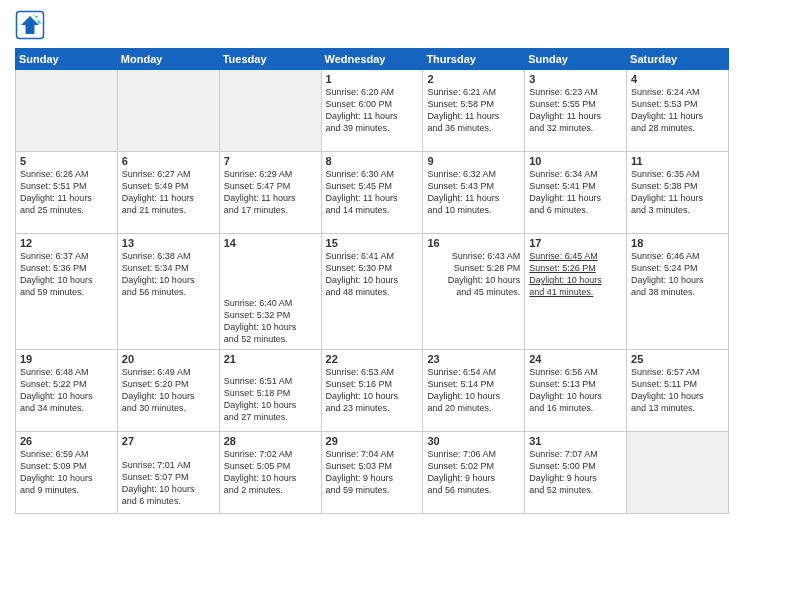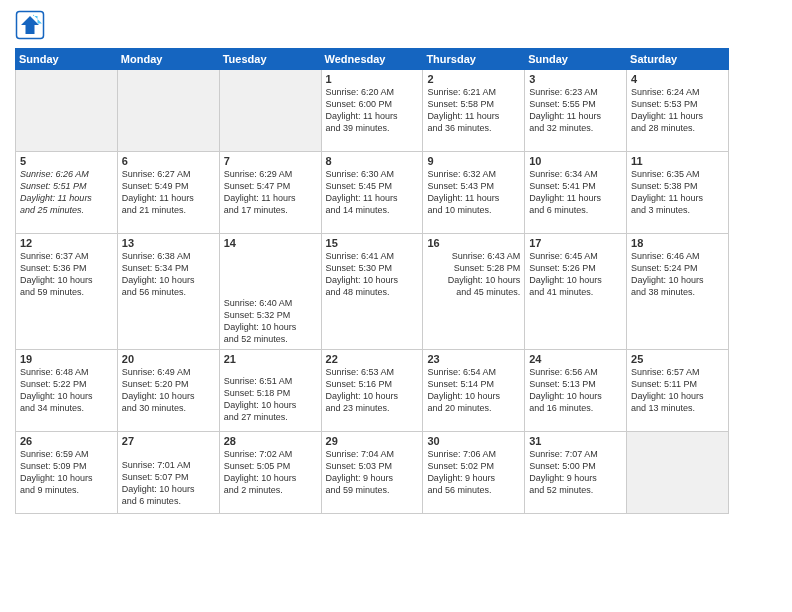--- a/index.html
+++ b/index.html
@@ -151,21 +151,21 @@
             <span class="day-num">4</span>
             <div class="day-info" style="white-space: pre-line;">Sunrise: 6:24 AM
 Sunset: 5:53 PM
 Daylight: 11 hours
 and 28 minutes.</div>
           </td>
         </tr>
         <tr>
           <td>
             <span class="day-num">5</span>
-            <div class="day-info" style="white-space: pre-line; font-style: italic;">Sunrise: 6:26 AM
+            <div class="day-info" style="white-space: pre-line;">Sunrise: 6:26 AM
 Sunset: 5:51 PM
 Daylight: 11 hours
 and 25 minutes.</div>
           </td>
           <td>
             <span class="day-num">6</span>
             <div class="day-info" style="white-space: pre-line;">Sunrise: 6:27 AM
 Sunset: 5:49 PM
 Daylight: 11 hours
 and 21 minutes.</div>
@@ -237,21 +237,21 @@
           </td>
           <td>
             <span class="day-num">16</span>
             <div class="day-info" style="white-space: pre-line; text-align: right;">Sunrise: 6:43 AM
 Sunset: 5:28 PM
 Daylight: 10 hours
 and 45 minutes.</div>
           </td>
           <td>
             <span class="day-num">17</span>
-            <div class="day-info" style="white-space: pre-line;">Sunrise: 6:45 AM
+            <div class="day-info" style="white-space: pre-line; text-decoration: underline;">Sunrise: 6:45 AM
 Sunset: 5:26 PM
 Daylight: 10 hours
 and 41 minutes.</div>
           </td>
           <td>
             <span class="day-num">18</span>
             <div class="day-info" style="white-space: pre-line;">Sunrise: 6:46 AM
 Sunset: 5:24 PM
 Daylight: 10 hours
 and 38 minutes.</div>

